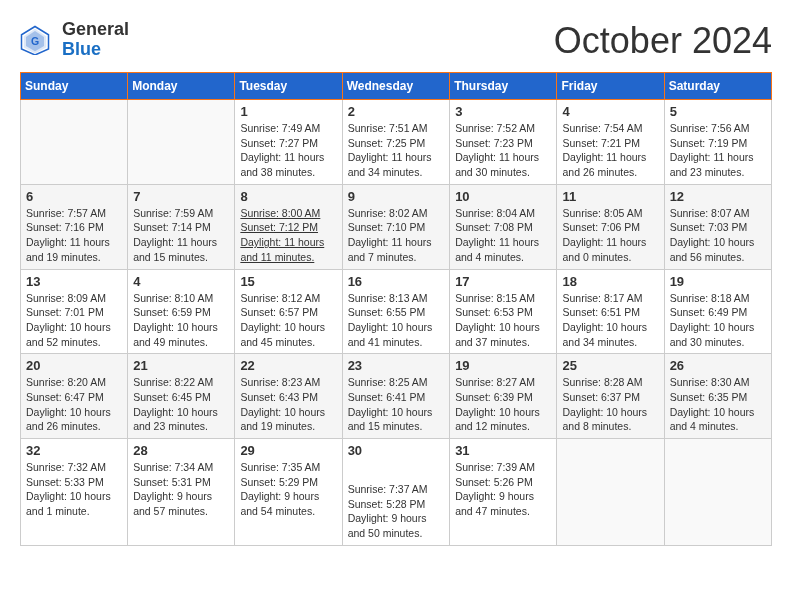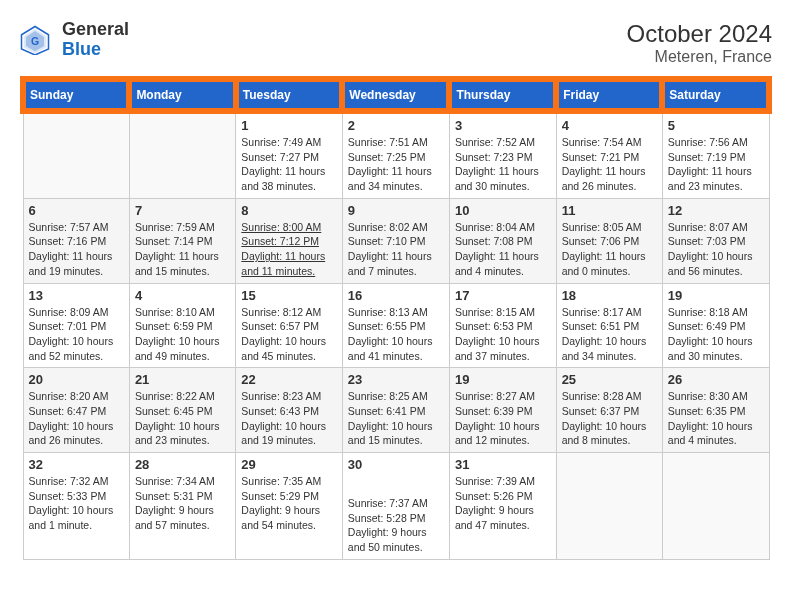--- a/index.html
+++ b/index.html
@@ -30,41 +30,41 @@
     .logo-text .general { color: #333; }
     .logo-text .blue { color: #1a6fc4; }
     .logo-icon {
       width: 30px;
       height: 30px;
     }
     .title-block {
       text-align: right;
     }
     .month-title {
-      font-size: 24px;
+      font-size: 36px;
       font-weight: normal;
       color: #333;
     }
     .location {
       font-size: 16px;
       color: #555;
     }
     table {
       width: 100%;
       border-collapse: collapse;
       font-size: 11px;
     }
     thead tr th {
       background-color: #2266cc;
       color: #fff;
       padding: 6px 4px;
       text-align: left;
       font-size: 12px;
       font-weight: bold;
-      border: 6px solid #f97316;
+      border: 1px solid #f97316;
     }
     tbody tr td {
       border: 1px solid #ccc;
       padding: 4px 5px;
       vertical-align: top;
       width: 108px;
       min-height: 70px;
       background: #fff;
     }
     tbody tr:nth-child(even) td {
@@ -97,21 +97,20 @@
       <polygon points="20,8 32,16 32,28 20,35 8,28 8,16" fill="#2266cc" opacity="0.3"></polygon>
       <text x="20" y="26" text-anchor="middle" font-size="14" font-weight="bold" fill="#2266cc">G</text>
     </svg>
     <div class="logo-text">
       <div><span class="general">General</span></div>
       <div><span class="blue">Blue</span></div>
     </div>
   </div>
   <div class="title-block">
     <div class="month-title">October 2024</div>
-    <div class="location">Meteren, France</div>
   </div>
 </div>
 
 <table>
   <thead>
     <tr>
     <th>Sunday</th>
         <th>Monday</th>
         <th>Tuesday</th>
         <th>Wednesday</th>

